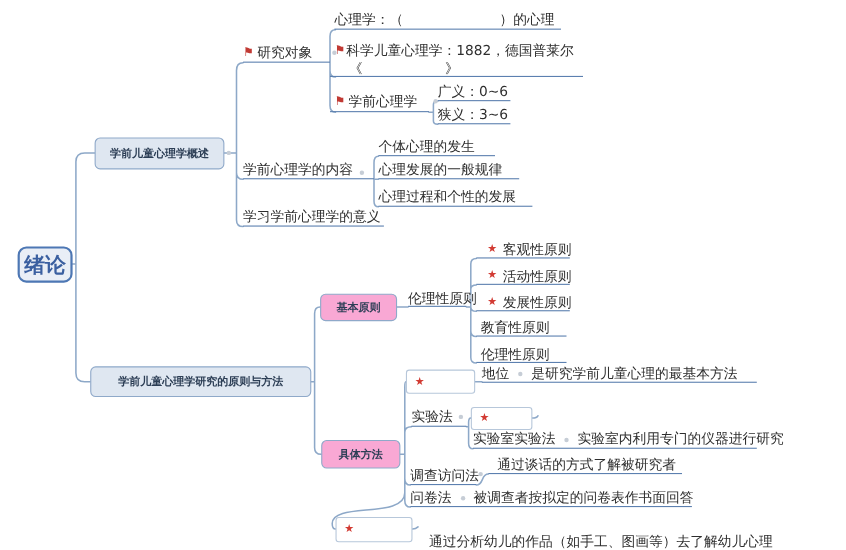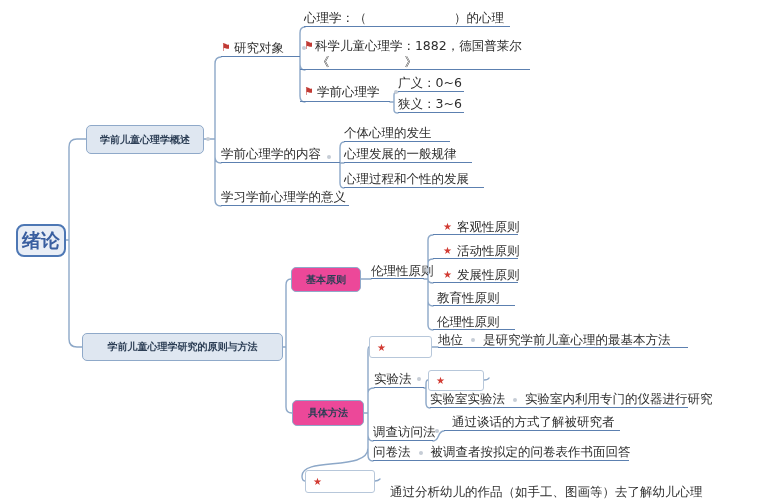--- a/index.html
+++ b/index.html
@@ -6,21 +6,21 @@
   .canvas{position:relative;width:769px;height:500px;background:#ffffff;
           font-family:"DejaVu Sans","Liberation Sans",sans-serif;overflow:hidden;}
   svg.links{position:absolute;left:0;top:0;pointer-events:none;}
   .node{position:absolute;display:flex;align-items:center;gap:2px;
         font-size:12.5px;color:#2e2e2e;line-height:1.15;white-space:nowrap;
         border-bottom:1.6px solid #5c80b0;box-sizing:border-box;height:16px;}
   .node.col{flex-direction:column;align-items:flex-start;justify-content:flex-end;gap:1px;}
   .box{position:absolute;box-sizing:border-box;background:#dfe7f1;border:1.4px solid #8fa9c9;
        border-radius:5px;display:flex;align-items:center;justify-content:center;
        font-size:10px;font-weight:bold;color:#2c3e55;white-space:nowrap;}
-  .box.light{background:#ec4899;}
+  .box.light{background:#f9a8d4;}
   .rootbox{position:absolute;box-sizing:border-box;background:#e9eef6;border:2px solid #4d77b4;
        border-radius:8px;display:flex;align-items:center;justify-content:center;
        font-size:19px;font-weight:bold;color:#3a5fa0;}
   .blank{position:absolute;box-sizing:border-box;background:#fff;border:1.4px solid #b7c7da;
        border-radius:3px;display:flex;align-items:center;padding-left:7px;}
   .flag{color:#c13a34;font-size:11px;margin-right:1px;flex:none;}
   .star{color:#d23b33;font-size:10px;margin-right:3px;flex:none;}
   .dot{position:absolute;width:4px;height:4px;border-radius:50%;background:#c6cdd6;}
   .dot-inline{width:4px;height:4px;border-radius:50%;background:#c6cdd6;display:inline-block;
        margin:0 6px;flex:none;}

